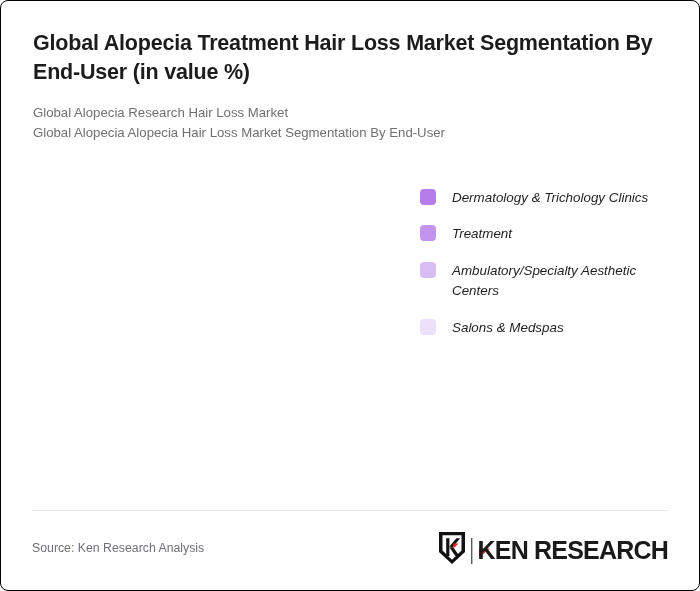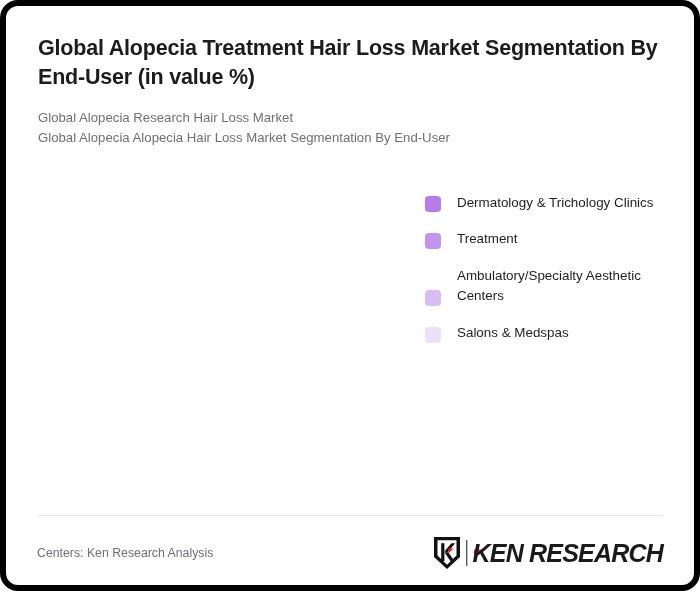--- a/index.html
+++ b/index.html
@@ -8,22 +8,22 @@
     background: #ffffff;
   }
   body {
     font-family: "Liberation Sans", sans-serif;
   }
   .card {
     position: relative;
     width: 700px;
     height: 591px;
     background: #ffffff;
-    border: 6px solid #000000;
-    border-radius: 18px;
+    border: 1px solid #000000;
+    border-radius: 8px;
     box-sizing: border-box;
     overflow: hidden;
   }
   .header {
     padding: 28px 32px 0 32px;
   }
   .chart-title {
     font-size: 21.5px;
     font-weight: bold;
     color: #1c1c1c;
@@ -60,22 +60,23 @@
     font-family: "Liberation Sans", sans-serif;
   }
   .legend {
     position: absolute;
     left: 419px;
     top: 44px;
     width: 250px;
   }
   .legend-item {
     display: flex;
-    align-items: flex-end;
+    align-items: flex-start;
     margin-bottom: 17px;
+    font-style: italic;
   }
   .legend-item:last-child { margin-bottom: 5px; }
   .legend-swatch {
     width: 16px;
     height: 16px;
     border-radius: 4px;
     flex: 0 0 16px;
     margin-top: 1px;
   }
   .legend-label {
@@ -102,22 +103,21 @@
     display: flex;
     align-items: center;
     justify-content: space-between;
   }
   .source-text {
     font-size: 12.3px;
     color: #6f6f78;
   }
   .logo {
     display: flex;
-    align-items: center;
-    font-style: italic;
+    align-items: flex-end;
   }
   .logo-mark { display: block; }
   .logo-text {
     margin-left: 2px;
     font-size: 25px;
     font-weight: bold;
     color: #1a1a1a;
     letter-spacing: -0.8px;
     font-family: "Liberation Sans", sans-serif;
   }
@@ -155,21 +155,21 @@
           <span class="legend-swatch" style="background: rgb(236, 224, 250);"></span>
           <span class="legend-label">Salons &amp; Medspas</span>
         </div>
       </div>
 
   </div>
 
   <div class="divider"></div>
 
   <div class="footer">
-    <div class="source-text">Centers: Ken Research Analysis</div>
+    <div class="source-text">Source: Ken Research Analysis</div>
     <div class="logo">
       <svg class="logo-mark" width="30" height="34" viewBox="0 0 30 34">
         <path id="logo-shield" d="M2 1 H28 V21 L15 33 L2 21 Z" fill="#111111"></path>
         <path id="logo-shield-inner" d="M5.5 4.2 H24.5 V19.6 L15 28.7 L5.5 19.6 Z" fill="#ffffff"></path>
         <path id="logo-k-stem" d="M9.2 7.2 H12.4 V25 H9.2 Z" fill="#111111"></path>
         <path id="logo-k-upper" d="M12.4 15.6 L19.4 7.2 H23.2 L15.6 16.2 Z" fill="#111111"></path>
         <path id="logo-k-lower" d="M12.4 16.2 L16.2 16.2 L22.4 25 H18.4 Z" fill="#111111"></path>
         <path id="logo-accent-1" d="M16.4 12.6 L21.6 12.6 L16.4 17.6 Z" fill="#e8242a"></path>
       </svg>
       <svg width="9" height="28" viewBox="0 0 9 28">

